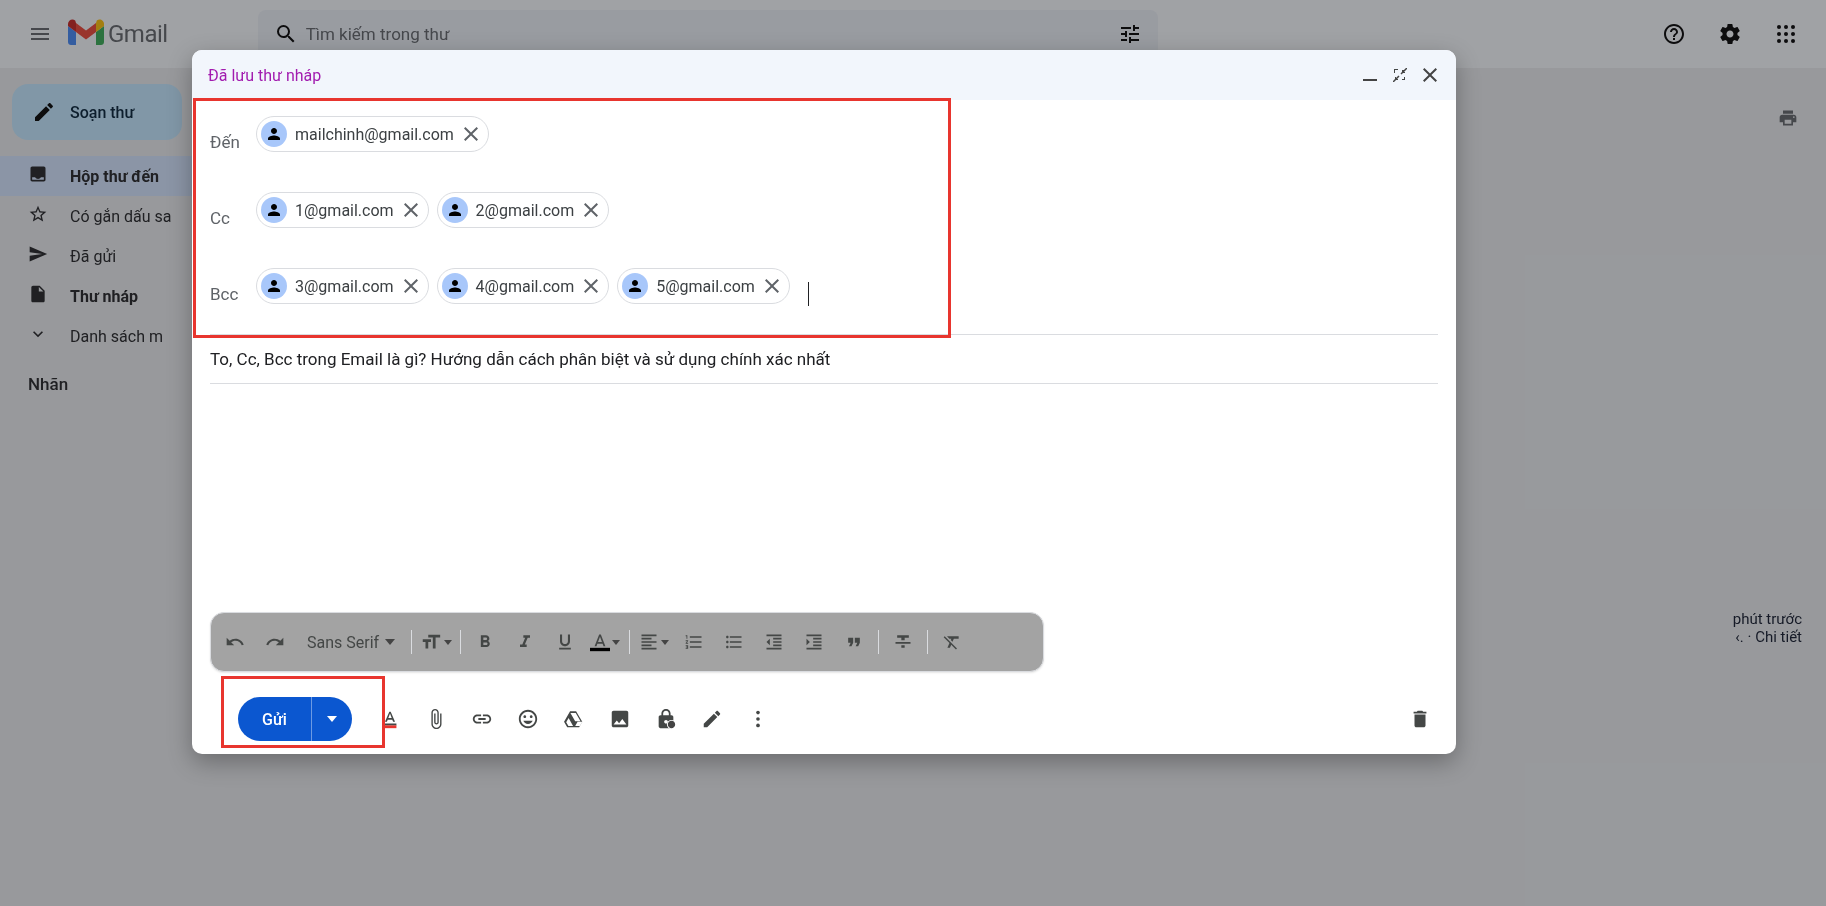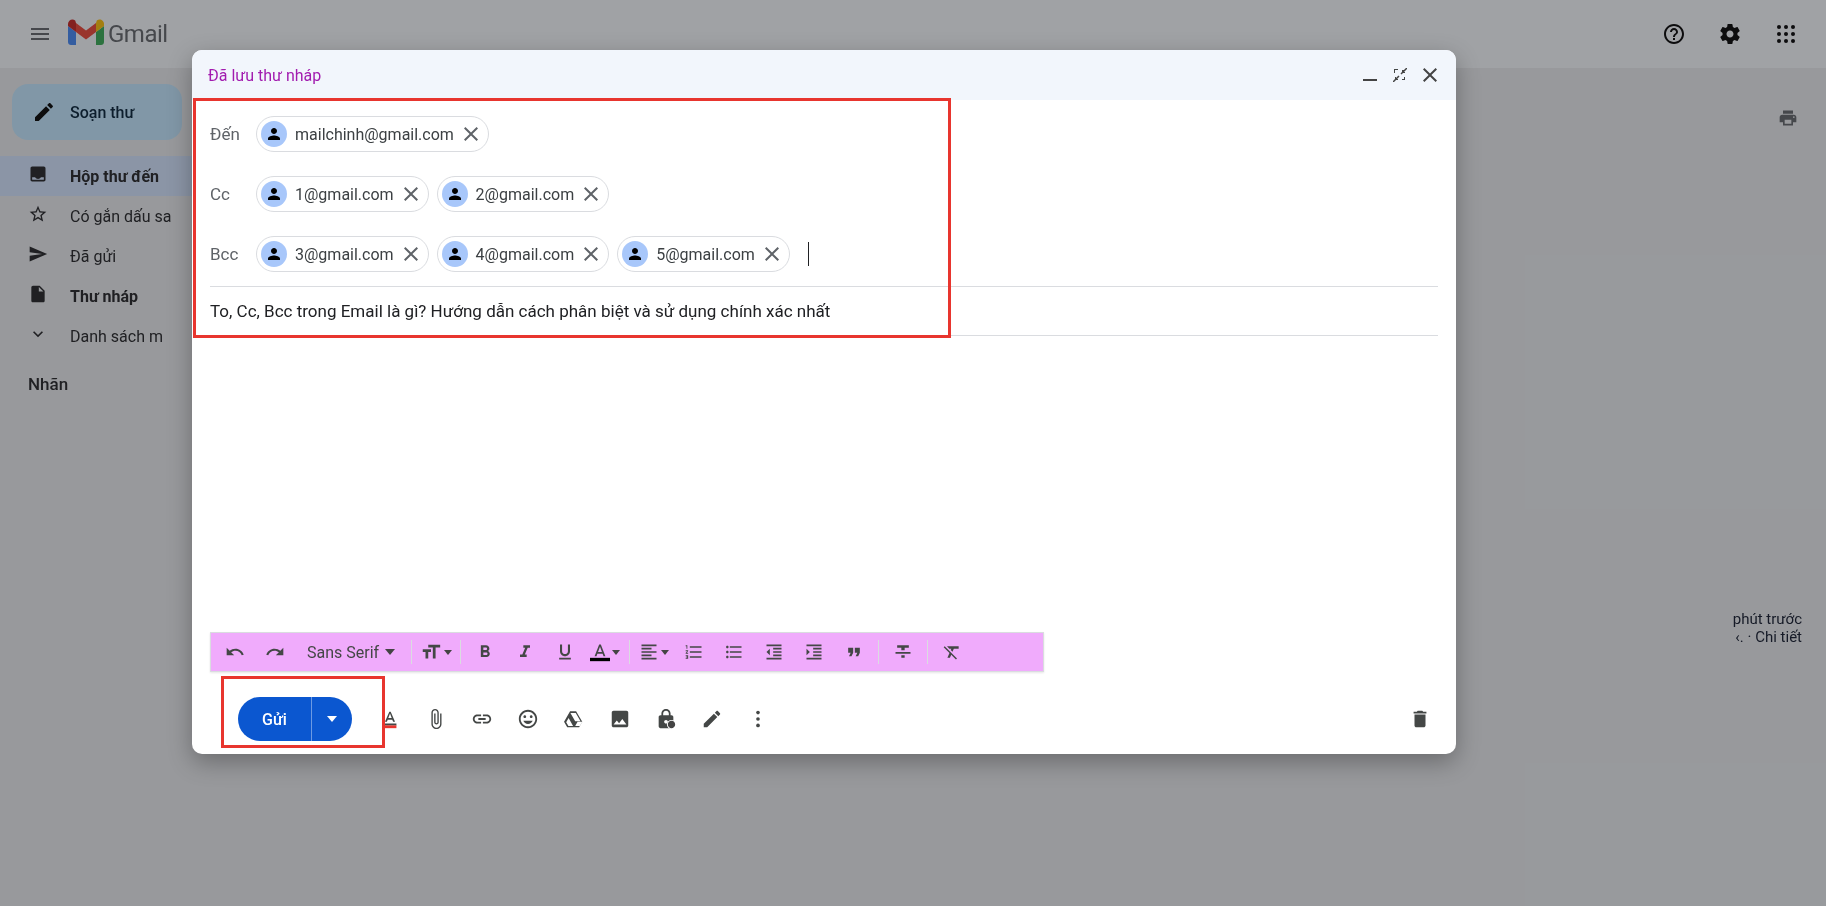--- a/index.html
+++ b/index.html
@@ -37,33 +37,33 @@
 .compose-win { position: absolute; left: 192px; top: 50px; width: 1264px; height: 704px; background: #fff; border-radius: 10px; box-shadow: 0 8px 24px rgba(0,0,0,0.3); z-index: 10; display: flex; flex-direction: column; }
 .compose-head { height: 50px; background: #f2f6fc; border-radius: 10px 10px 0 0; display: flex; align-items: center; padding: 0 16px; }
 .compose-title { font-size: 16px; color: #a21caf; }
 .compose-head-icons { margin-left: auto; display: flex; gap: 10px; }
 .compose-head-icons div { width: 20px; height: 20px; display: flex; align-items: center; justify-content: center; cursor: pointer; color: #444746; }
 
 .recipients-area { padding: 4px 18px 0; position: relative; }
 .red-box1 { position: absolute; left: 1px; top: -2px; width: 758px; height: 240px; border: 3px solid #e8352e; pointer-events: none; }
 .recip-row { display: flex; align-items: center; min-height: 50px; padding: 8px 0; flex-wrap: wrap; border-bottom: none; }
 .recip-label { font-size: 17px; color: #5f6368; margin-right: 12px; min-width: 34px; }
-.chip { display: inline-flex; align-items: center; height: 36px; border: 1px solid #dadce0; border-radius: 18px; padding: 0 8px 0 4px; margin: 4px 8px 4px 0; gap: 8px; background: #fff; }
+.chip { display: inline-flex; align-items: center; height: 36px; border: 1px solid #dadce0; border-radius: 18px; padding: 0 8px 0 4px; margin: 4px 8px 20px 0; gap: 8px; background: #fff; }
 .chip-avatar { width: 26px; height: 26px; border-radius: 50%; background: #a8c7fa; display: flex; align-items: center; justify-content: center; }
 .chip-email { font-size: 16px; color: #3c4043; }
 .chip-x { width: 18px; height: 18px; cursor: pointer; color: #5f6368; display: flex; align-items: center; justify-content: center; }
 .cursor-caret { width: 1px; height: 24px; background: #202124; margin-left: 10px; }
 
 .divider { height: 1px; background: #dadce0; margin: 2px 0; }
 .subject-row { padding: 12px 0; }
 .subject-row input { border: none; width: 100%; font-size: 17px; outline: none; color: #202124; }
 
 .body-area { flex: 1; padding: 10px 18px; }
 
-.format-bar { margin: 0 18px 12px; border: 1px solid #dadce0; border-radius: 0; height: 40px; display: flex; align-items: center; padding: 0 6px; gap: 4px; background: #f0abfc; box-shadow: 0 1px 2px rgba(0,0,0,0.1); width: 834px; }
+.format-bar { margin: 0 18px 12px; border: 1px solid #dadce0; border-radius: 14px; height: 60px; display: flex; align-items: center; padding: 0 6px; gap: 4px; background: #a3a3a3; box-shadow: 0 1px 2px rgba(0,0,0,0.1); width: 834px; }
 .fbtn { width: 36px; height: 36px; display: flex; align-items: center; justify-content: center; cursor: pointer; color: #444746; border-radius: 4px; }
 .fsep { width: 1px; height: 24px; background: #dadce0; margin: 0 2px; }
 .font-sel { font-size: 16px; color: #444746; padding: 0 10px; display: flex; align-items: center; gap: 6px; cursor: pointer; }
 
 .bottom-bar { height: 70px; display: flex; align-items: center; padding: 0 18px; position: relative; margin-left: 28px; }
 .red-box2 { position: absolute; left: 1px; top: -8px; width: 164px; height: 72px; border: 3px solid #e8352e; pointer-events: none; }
 .send-btn { height: 44px; background: #0b57d0; border-radius: 22px; display: flex; align-items: center; overflow: hidden; cursor: pointer; }
 .send-main { padding: 0 24px; color: #fff; font-size: 16px; font-weight: 500; border-right: 1px solid rgba(255,255,255,0.4); height: 100%; display: flex; align-items: center; }
 .send-drop { width: 40px; height: 100%; display: flex; align-items: center; justify-content: center; color: #fff; }
 .bottom-icons { display: flex; align-items: center; gap: 10px; margin-left: 20px; }
@@ -90,20 +90,35 @@
   </div>
   <div class="gmail-logo">
     <svg width="36" height="28" viewBox="0 0 36 28">
         <path d="M3 25h5V12L0 6v16c0 1.7 1.3 3 3 3z" fill="#4285f4"></path>
         <path d="M28 25h5c1.7 0 3-1.3 3-3V6l-8 6v13z" fill="#34a853"></path>
         <path d="M28 3v9l8-6V4c0-3.7-4.2-5.8-7.2-3.6L28 3z" fill="#fbbc04"></path>
         <path d="M8 12V3l10 7.5L28 3v9l-10 7.5L8 12z" fill="#ea4335"></path>
         <path d="M0 4v2l8 6V3L7.2.4C4.2-1.8 0 .3 0 4z" fill="#c5221f"></path>
       </svg>
     <span class="gmail-text">Gmail</span>
+  </div>
+  <div class="search-wrap">
+    <div class="search-box">
+      <div class="search-icon-box">
+        <svg width="24" height="24" viewBox="0 0 24 24" fill="#5f6368">
+            <path d="M15.5 14h-.79l-.28-.27A6.471 6.471 0 0016 9.5 6.5 6.5 0 109.5 16c1.61 0 3.09-.59 4.23-1.57l.27.28v.79l5 4.99L20.49 19l-4.99-5zm-6 0C7.01 14 5 11.99 5 9.5S7.01 5 9.5 5 14 7.01 14 9.5 11.99 14 9.5 14z"></path>
+          </svg>
+      </div>
+      <input class="search-input" placeholder="Tìm kiếm trong thư" style="">
+      <div class="tune-icon-box">
+        <svg width="24" height="24" viewBox="0 0 24 24" fill="#5f6368">
+            <path d="M3 17v2h6v-2H3zM3 5v2h10V5H3zm10 16v-2h8v-2h-8v-2h-2v6h2zM7 9v2H3v2h4v2h2V9H7zm14 4v-2H11v2h10zm-6-4h2V7h4V5h-4V3h-2v6z"></path>
+          </svg>
+      </div>
+    </div>
   </div>
   <div class="header-right">
     <div class="hicon">
         <svg width="24" height="24" viewBox="0 0 24 24" fill="#5f6368">
           <path d="M11 18h2v-2h-2v2zm1-16C6.48 2 2 6.48 2 12s4.48 10 10 10 10-4.48 10-10S17.52 2 12 2zm0 18c-4.41 0-8-3.59-8-8s3.59-8 8-8 8 3.59 8 8-3.59 8-8 8zm0-14c-2.21 0-4 1.79-4 4h2c0-1.1.9-2 2-2s2 .9 2 2c0 2-3 1.75-3 5h2c0-2.25 3-2.5 3-5 0-2.21-1.79-4-4-4z"></path>
         </svg>
       </div>
     <div class="hicon">
         <svg width="24" height="24" viewBox="0 0 24 24" fill="#5f6368">
           <path d="M19.43 12.98c.04-.32.07-.64.07-.98s-.03-.66-.07-.98l2.11-1.65c.19-.15.24-.42.12-.64l-2-3.46c-.12-.22-.39-.3-.61-.22l-2.49 1c-.52-.4-1.08-.73-1.69-.98l-.38-2.65A.488.488 0 0014 2h-4c-.25 0-.46.18-.49.42l-.38 2.65c-.61.25-1.17.59-1.69.98l-2.49-1c-.23-.09-.49 0-.61.22l-2 3.46c-.13.22-.07.49.12.64l2.11 1.65c-.04.32-.07.65-.07.98s.03.66.07.98l-2.11 1.65c-.19.15-.24.42-.12.64l2 3.46c.12.22.39.3.61.22l2.49-1c.52.4 1.08.73 1.69.98l.38 2.65c.03.24.24.42.49.42h4c.25 0 .46-.18.49-.42l.38-2.65c.61-.25 1.17-.59 1.69-.98l2.49 1c.23.09.49 0 .61-.22l2-3.46c.12-.22.07-.49-.12-.64l-2.11-1.65zM12 15.5c-1.93 0-3.5-1.57-3.5-3.5s1.57-3.5 3.5-3.5 3.5 1.57 3.5 3.5-1.57 3.5-3.5 3.5z"></path>

